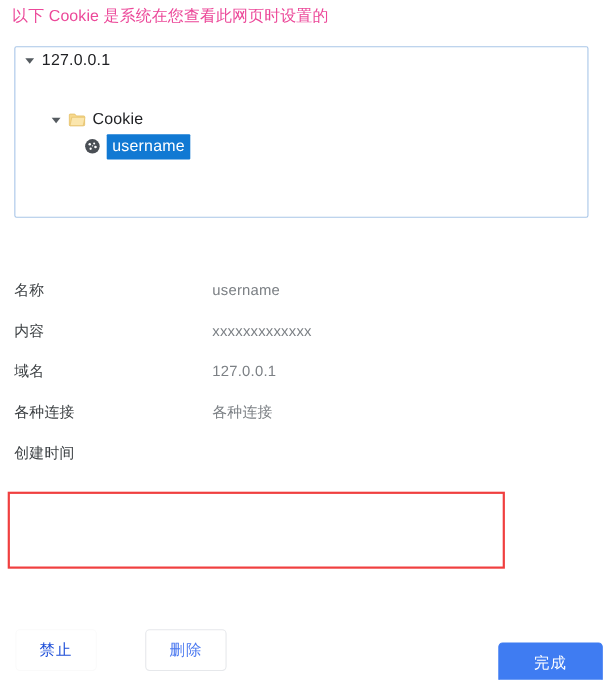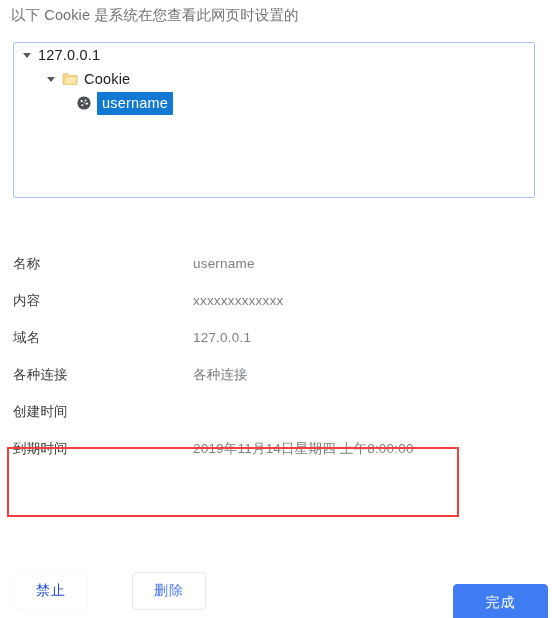--- a/index.html
+++ b/index.html
@@ -16,21 +16,21 @@
     position: relative;
   }
 
   
   .header-text {
     position: absolute;
     left: 11px;
     top: 5px;
     font-size: 14.5px;
     line-height: 20px;
-    color: #737373;
+    color: #ec4899;
     letter-spacing: 0.1px;
     white-space: nowrap;
   }
 
   
   .tree-panel {
     position: absolute;
     left: 13px;
     top: 42px;
     width: 522px;
@@ -42,21 +42,21 @@
     overflow: auto;
   }
   .tree-row {
     display: flex;
     align-items: center;
     height: 24px;
     padding-left: 6px;
     white-space: nowrap;
   }
   .tree-row.level-1 { padding-left: 6px; }
-  .tree-row.level-2 { padding-left: 30px; }
+  .tree-row.level-2 { padding-left: 30px; margin-top: 30px; }
   .tree-row.level-3 { padding-left: 62px; }
 
   .twisty {
     width: 14px;
     height: 14px;
     display: inline-flex;
     align-items: center;
     justify-content: center;
     flex: 0 0 auto;
     margin-right: 4px;
@@ -250,24 +250,20 @@
 
   <div class="detail-row">
     <span class="detail-label">各种连接</span>
     <span class="detail-value">各种连接</span>
   </div>
 
   <div class="detail-row">
     <span class="detail-label">创建时间</span>
   </div>
 
-  <div class="detail-row">
-    <span class="detail-label">到期时间</span>
-    <span class="detail-value">2019年11月14日星期四 上午8:00:00</span>
-  </div>
 
 </div>
 
 <div class="highlight-box"></div>
 
 <div class="footer">
   <button class="btn btn-block">禁止</button>
   <button class="btn btn-delete">删除</button>
   <button class="btn btn-done">完成</button>
 </div>

